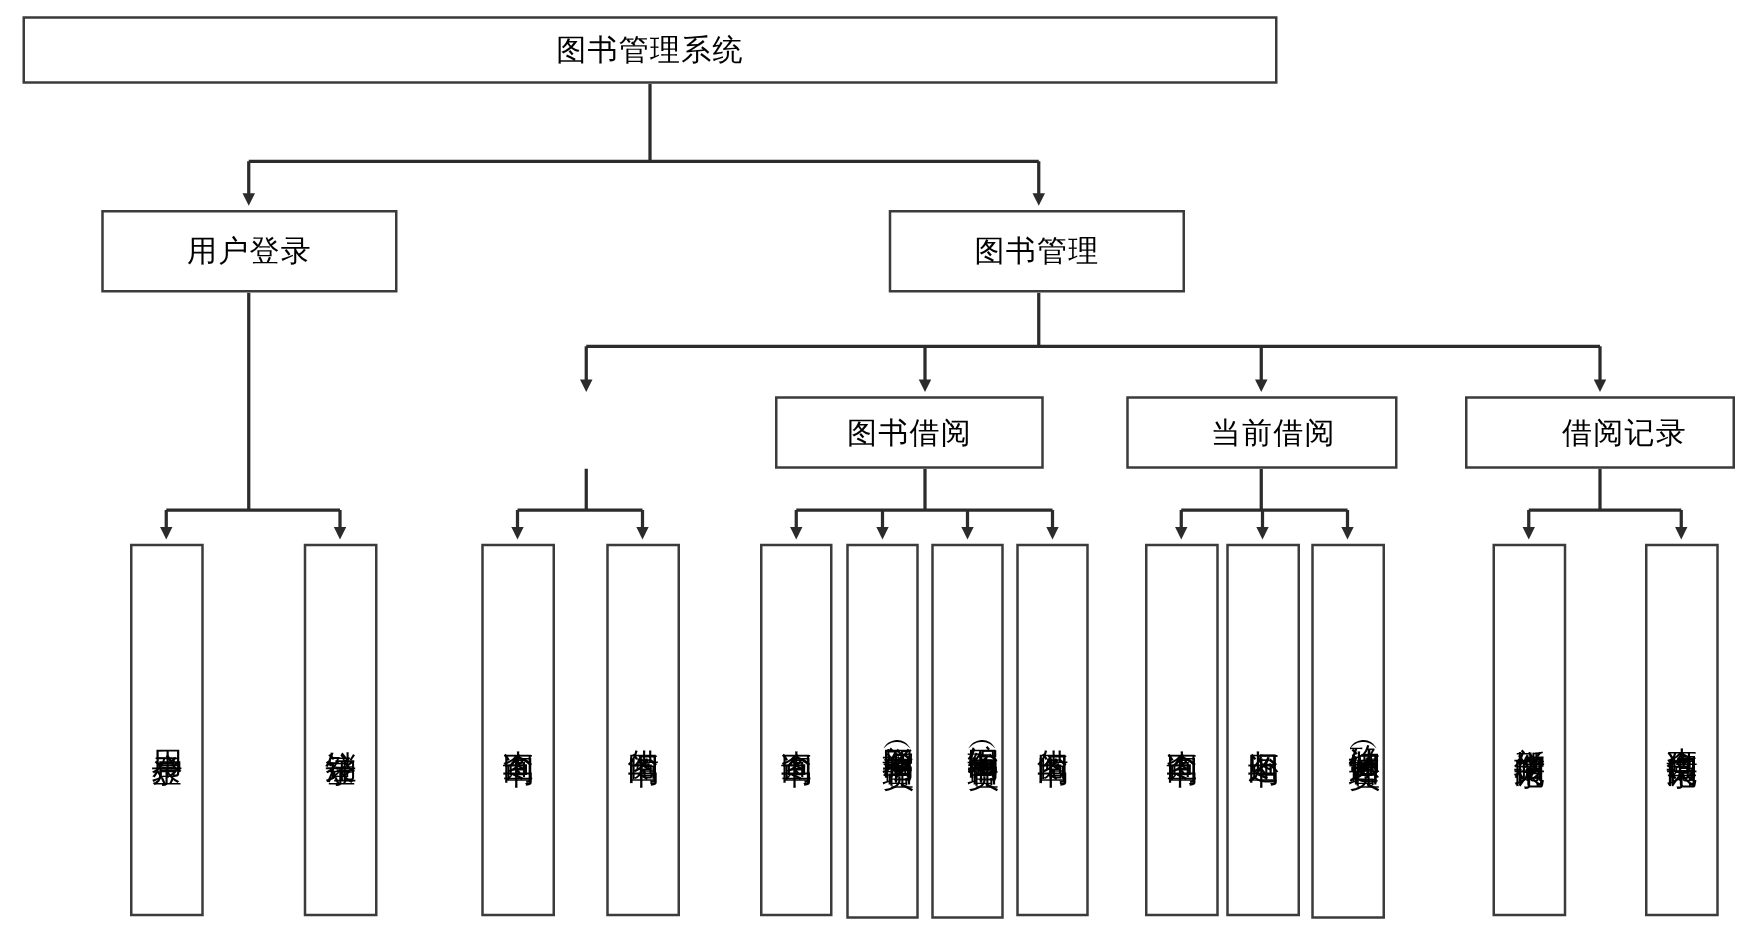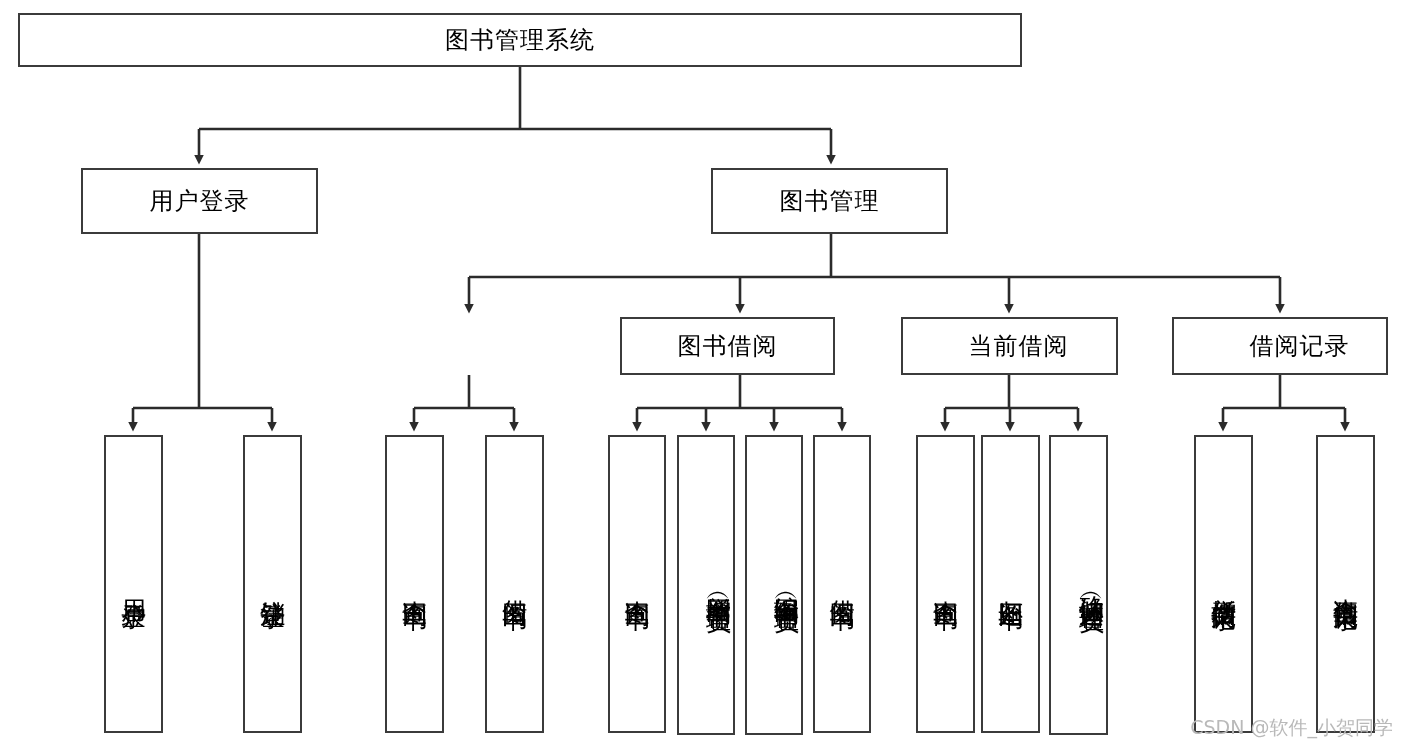--- a/index.html
+++ b/index.html
@@ -183,15 +183,14 @@
     <span class="label">确认归还（管理员）</span>
   </div>
 
   <div class="node vert" style="left:1194px; top:435px; width:59px; height:298px;">
     <span class="label">新增借阅记录</span>
   </div>
   <div class="node vert" style="left:1316px; top:435px; width:59px; height:298px;">
     <span class="label">查询借阅记录</span>
   </div>
 
-  <div id="watermark">CSDN @软件_小贺同学</div>
 
 </div>
 
 </body></html>

